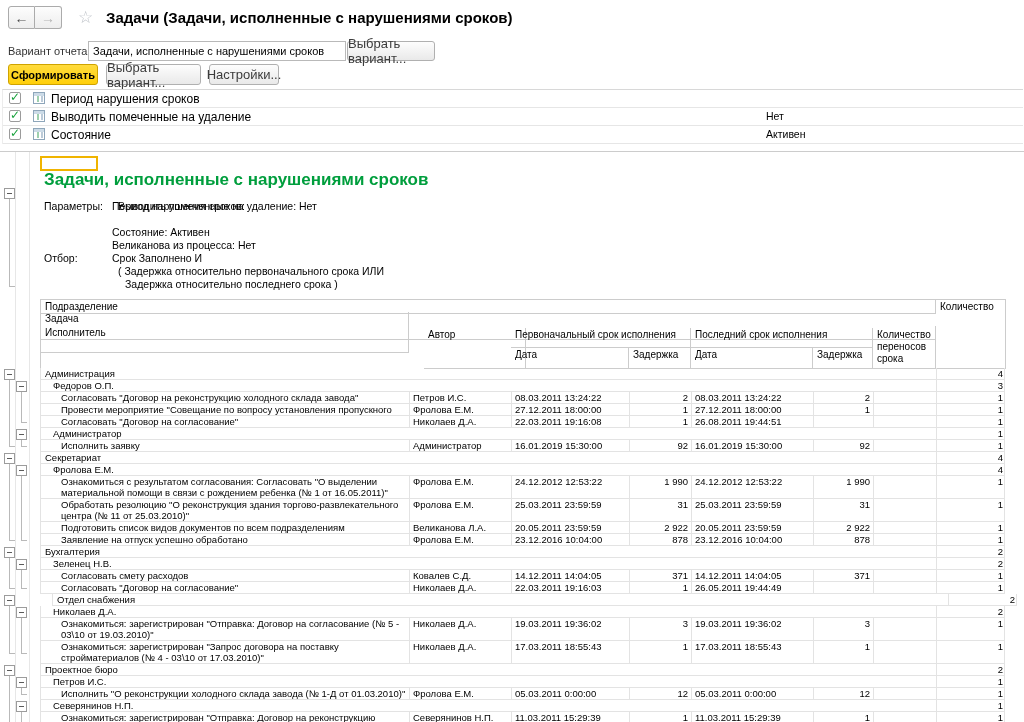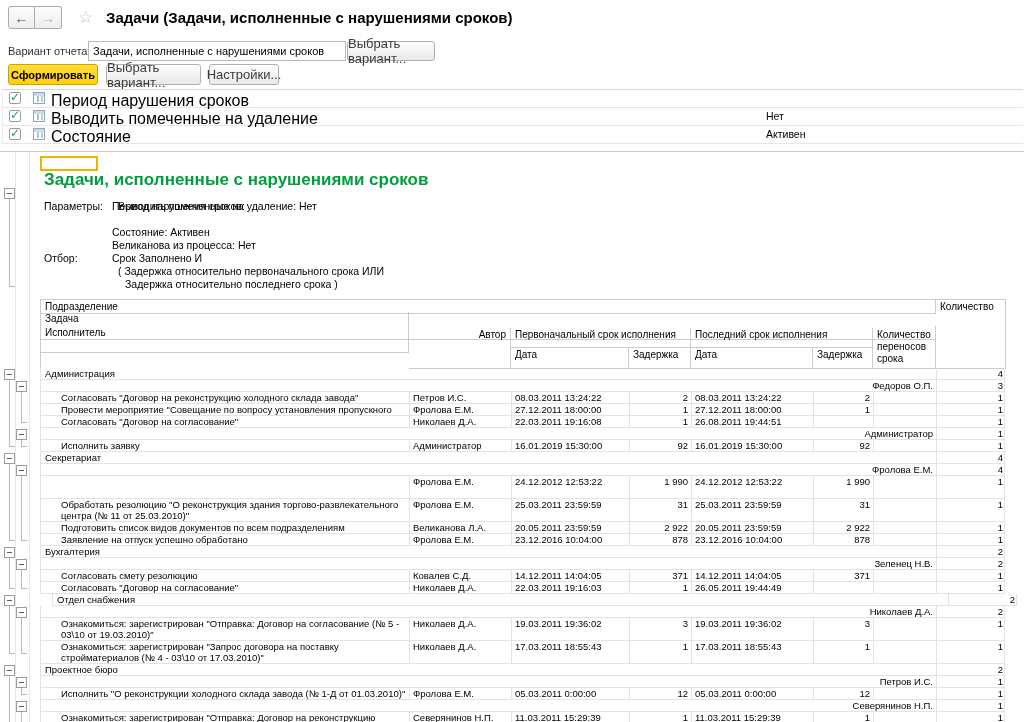--- a/index.html
+++ b/index.html
@@ -27,21 +27,21 @@
   .btn-settings{position:absolute;left:209px;top:64px;width:70px;height:21px;}
   
   .filters{position:absolute;left:2px;top:89px;width:1020px;border-top:1px solid #d8d8d8;border-left:1px solid #ececec;}
   .frow{position:relative;height:17px;border-bottom:1px solid #e6e6e6;}
   .chk{position:absolute;left:6px;top:2px;width:12px;height:12px;border:1px solid #9b9b9b;border-radius:2px;
        background:#fff;box-sizing:border-box;}
   .chk:after{content:"\2713";position:absolute;left:0px;top:-3px;font-size:12px;font-weight:bold;color:#18a23c;}
   .ficon{position:absolute;left:30px;top:2px;width:12px;height:12px;border:1px solid #8ea6ba;background:#fff;box-sizing:border-box;}
   .ficon:before{content:"";position:absolute;left:0;top:0;right:0;height:3px;background:#ccdbe7;}
   .ficon:after{content:"";position:absolute;left:3px;top:3px;width:2px;bottom:1px;background:#9ed0ae;box-shadow:4px 0 0 #bccbd8;}
-  .flabel{position:absolute;left:48px;top:2px;font-size:16px;}
+  .flabel{position:absolute;left:48px;top:2px;font-size:12px;}
   .fvalue{position:absolute;left:763px;top:2px;font-size:10.5px;}
   
   .reptop{position:absolute;left:0;top:151px;width:1024px;height:1px;background:#cccccc;}
   .mline{position:absolute;top:152px;bottom:0;width:1px;background:#e7e7e7;}
   .cursorcell{position:absolute;left:40px;top:156px;width:54px;height:11px;border:2px solid #f0b400;}
   .rtitle{position:absolute;left:44px;top:170px;font-size:17px;font-weight:bold;color:#009e3d;}
   .params{position:absolute;left:0;top:200px;font-size:10.5px;line-height:13px;}
   .plabel{position:absolute;left:44px;width:66px;}
   .pline{position:absolute;left:112px;white-space:nowrap;}
   
@@ -50,38 +50,38 @@
   .gline{position:absolute;width:1px;background:#b9b9b9;}
   .gelbow{position:absolute;height:1px;width:6px;background:#b9b9b9;}
   
   .thead{position:absolute;left:40px;top:299px;width:965px;height:69px;border-top:1px solid #cccccc;
          border-left:1px solid #cccccc;box-sizing:content-box;font-size:10px;}
   .hc{position:absolute;border-right:1px solid #cccccc;border-bottom:1px solid #cccccc;box-sizing:border-box;
       padding:1px 4px;overflow:hidden;line-height:12px;}
   .h-podr{left:0;top:0;width:895px;height:14px;}
   .h-isp{left:0;top:26px;width:895px;height:14px;}
   .h-task{left:0;top:12px;width:368px;height:41px;}
-  .h-author{left:368px;top:28px;width:102px;height:41px;text-align:right;}
+  .h-author{left:383px;top:28px;width:102px;height:41px;}
   .h-first{left:470px;top:28px;width:180px;height:20px;}
   .h-last{left:650px;top:28px;width:182px;height:20px;}
   .h-d1{left:470px;top:48px;width:118px;height:21px;}
   .h-z1{left:588px;top:48px;width:62px;height:21px;}
   .h-d2{left:650px;top:48px;width:122px;height:21px;}
   .h-z2{left:772px;top:48px;width:60px;height:21px;}
   .h-mv{left:832px;top:28px;width:63px;height:41px;}
   .h-cnt{left:895px;top:0;width:70px;height:69px;}
   
   #rows{position:absolute;left:0;top:0;width:1024px;height:722px;}
   .row{position:absolute;left:40px;width:965px;box-sizing:border-box;border-bottom:1px solid #e3e3e3;
        border-left:1px solid #e3e3e3;border-right:1px solid #e3e3e3;font-size:9.5px;line-height:10.5px;}
   .c{position:absolute;top:0;bottom:0;box-sizing:border-box;padding:1px 3px;overflow:hidden;}
   .bl{border-left:1px solid #e3e3e3;}
   .cg{left:0;width:895px;white-space:nowrap;}
   .cg.g1{padding-left:4px;}
-  .cg.g2{padding-left:12px;text-align:right;}
+  .cg.g2{padding-left:12px;}
   .ct{left:0;width:368px;padding-left:20px;}
   .ca{left:368px;width:102px;white-space:nowrap;}
   .cd1{left:470px;width:118px;white-space:nowrap;}
   .cz1{left:588px;width:62px;text-align:right;}
   .cd2{left:650px;width:122px;white-space:nowrap;}
   .cz2{left:772px;width:60px;text-align:right;}
   .cmv{left:832px;width:63px;}
   .ccnt{left:895px;width:70px;text-align:right;}
 </style>
 </head>
@@ -220,20 +220,21 @@
     </div>
     <div class="row" style="top: 452px; height: 12px;">
       <div class="c cg g1">Секретариат</div>
       <div class="c ccnt bl">4</div>
     </div>
     <div class="row" style="top: 464px; height: 12px;">
       <div class="c cg g2">Фролова Е.М.</div>
       <div class="c ccnt bl">4</div>
     </div>
     <div class="row" style="top: 476px; height: 23px;">
+      <div class="c ct">Ознакомиться с результатом согласования: Согласовать "О выделении материальной помощи в связи с рождением ребенка (№ 1 от 16.05.2011)"</div>
       <div class="c ca bl">Фролова Е.М.</div>
       <div class="c cd1 bl">24.12.2012 12:53:22</div>
       <div class="c cz1 bl">1 990</div>
       <div class="c cd2 bl">24.12.2012 12:53:22</div>
       <div class="c cz2 bl">1 990</div>
       <div class="c cmv bl"></div>
       <div class="c ccnt bl">1</div>
     </div>
     <div class="row" style="top: 499px; height: 23px;">
       <div class="c ct">Обработать резолюцию "О реконструкция здания торгово-развлекательного центра (№ 11 от 25.03.2010)"</div>
@@ -267,21 +268,21 @@
     </div>
     <div class="row" style="top: 546px; height: 12px;">
       <div class="c cg g1">Бухгалтерия</div>
       <div class="c ccnt bl">2</div>
     </div>
     <div class="row" style="top: 558px; height: 12px;">
       <div class="c cg g2">Зеленец Н.В.</div>
       <div class="c ccnt bl">2</div>
     </div>
     <div class="row" style="top: 570px; height: 12px;">
-      <div class="c ct">Согласовать смету резолюцию</div>
+      <div class="c ct">Согласовать смету расходов</div>
       <div class="c ca bl">Ковалев С.Д.</div>
       <div class="c cd1 bl">14.12.2011 14:04:05</div>
       <div class="c cz1 bl">371</div>
       <div class="c cd2 bl">14.12.2011 14:04:05</div>
       <div class="c cz2 bl">371</div>
       <div class="c cmv bl"></div>
       <div class="c ccnt bl">1</div>
     </div>
     <div class="row" style="top: 582px; height: 12px;">
       <div class="c ct">Согласовать "Договор на согласование"</div>

